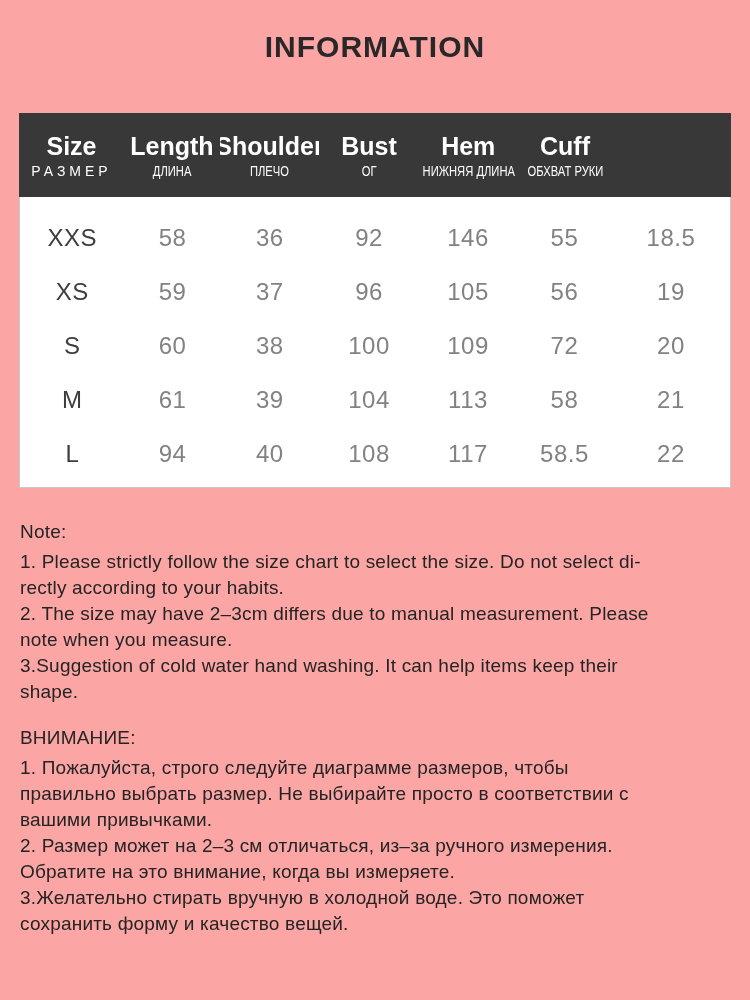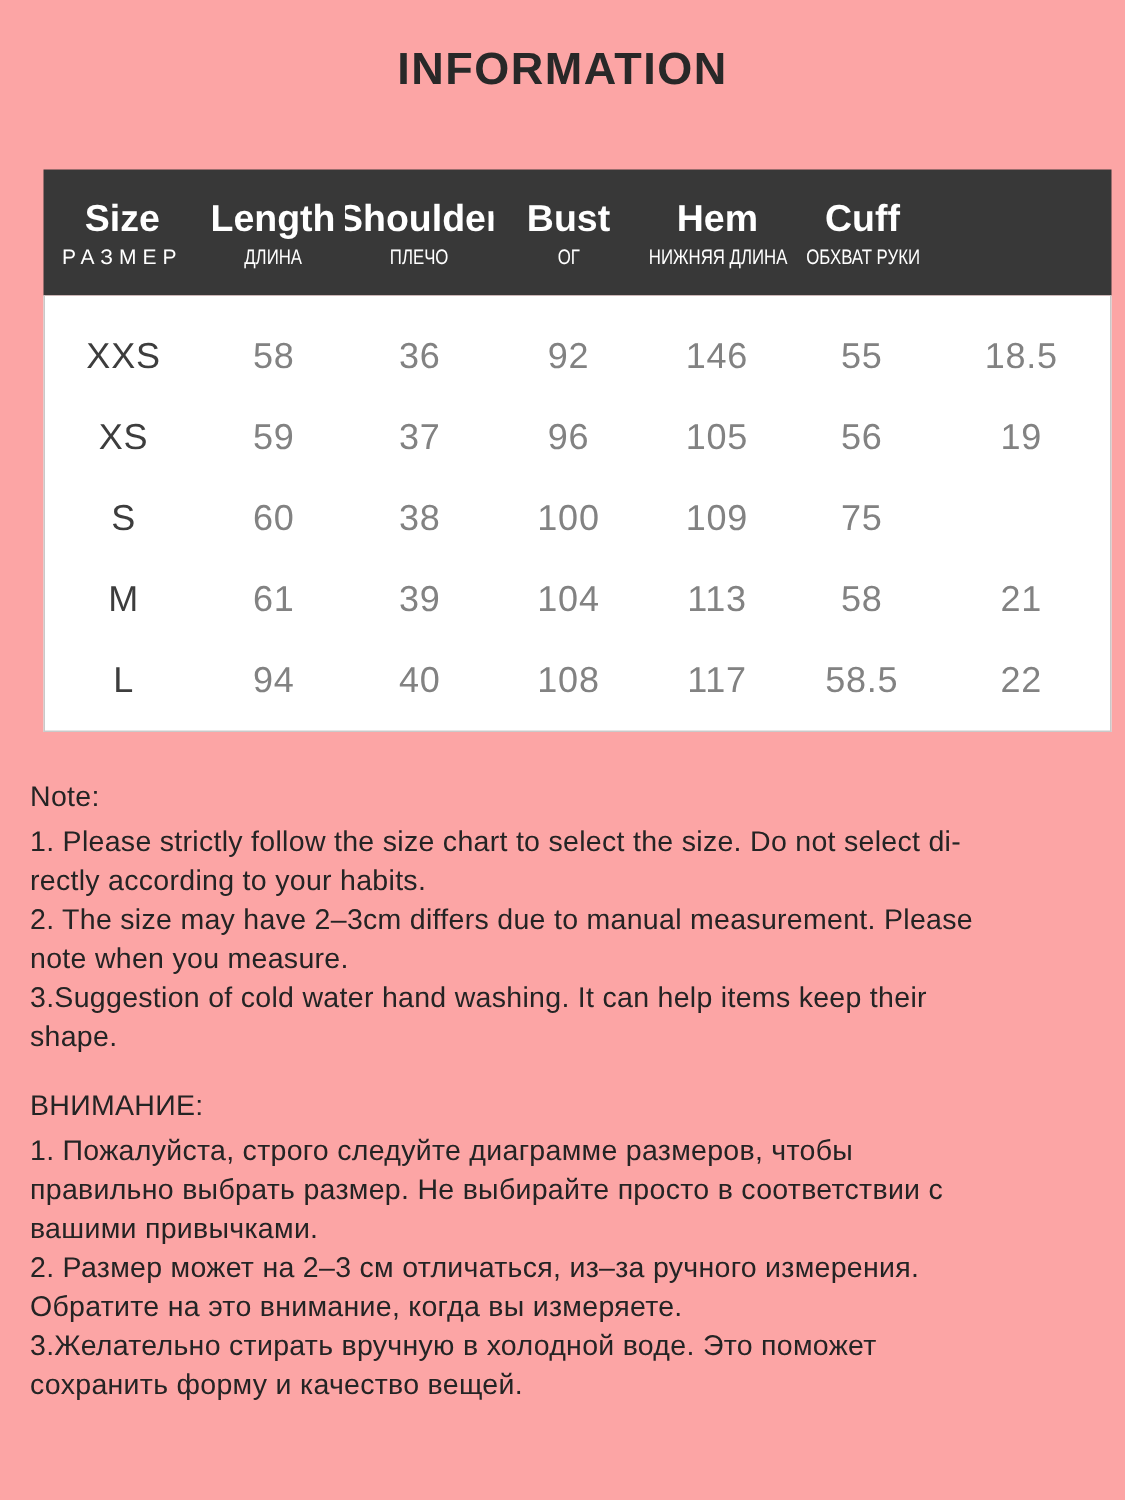--- a/index.html
+++ b/index.html
@@ -29,21 +29,20 @@
     color: #282828;
   }
 
   
   .size-table {
     position: absolute;
     top: 113px;
     left: 19px;
     width: 712px;
     box-sizing: border-box;
-    margin-left: 10px;
   }
   .thead {
     display: grid;
     grid-template-columns: 105fr 96fr 99fr 100fr 98.5fr 95fr 118.5fr;
     background: #383838;
     color: #ffffff;
     height: 84px;
   }
   .th {
     display: flex;
@@ -163,21 +162,22 @@
         <div class="td num-cell">105</div>
         <div class="td num-cell">56</div>
         <div class="td num-cell">19</div>
       </div>
       <div class="tr">
         <div class="td size-cell">S</div>
         <div class="td num-cell">60</div>
         <div class="td num-cell">38</div>
         <div class="td num-cell">100</div>
         <div class="td num-cell">109</div>
-        <div class="td num-cell">75</div>
+        <div class="td num-cell">72</div>
+        <div class="td num-cell">20</div>
       </div>
       <div class="tr">
         <div class="td size-cell">M</div>
         <div class="td num-cell">61</div>
         <div class="td num-cell">39</div>
         <div class="td num-cell">104</div>
         <div class="td num-cell">113</div>
         <div class="td num-cell">58</div>
         <div class="td num-cell">21</div>
       </div>

